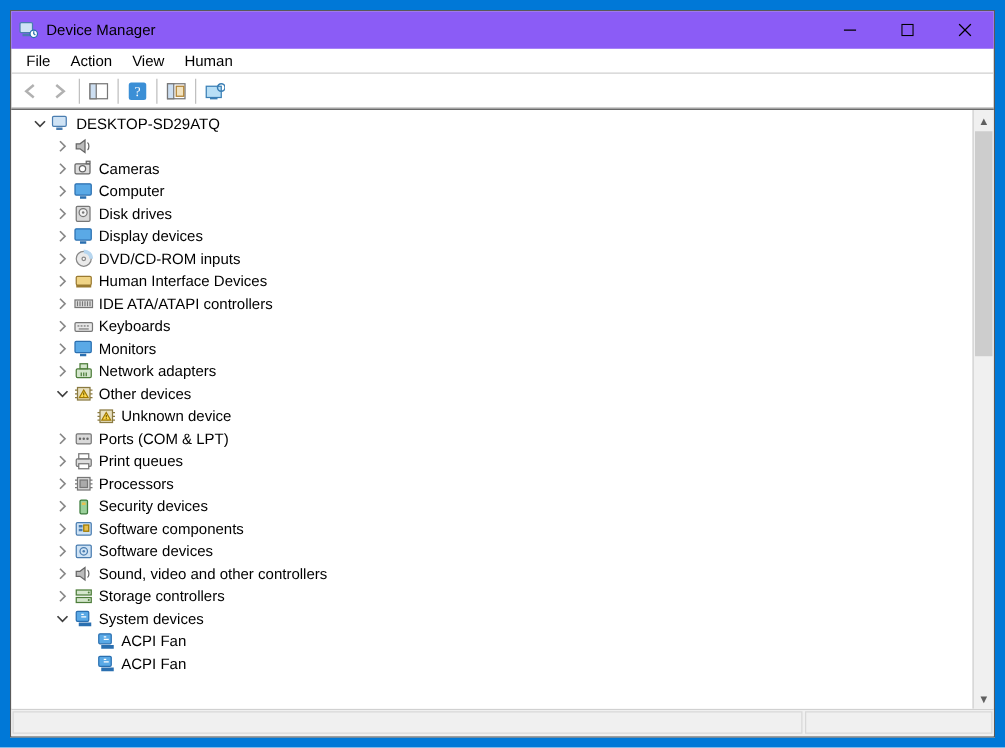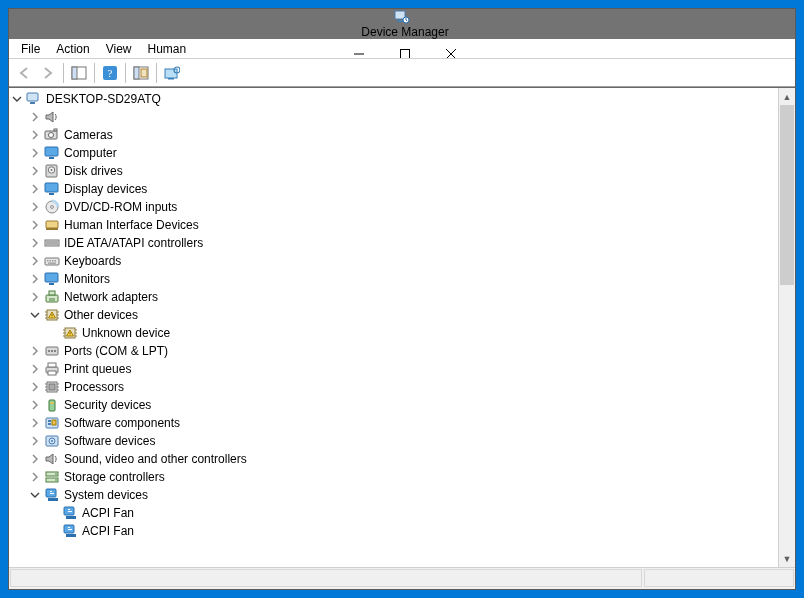--- a/index.html
+++ b/index.html
@@ -18,22 +18,21 @@
   background: #fff;
   border: 1px solid #5a5a5a;
   display: flex;
   flex-direction: column;
 }
 .titlebar {
   height: 30px;
   display: flex;
   align-items: center;
   padding-left: 6px;
-  background: #737373;
-  flex-direction: column;
+  background: #8b5cf6;
 }
 .titlebar .app-icon {
   width: 16px; height: 16px;
   margin-right: 6px;
   display: flex; align-items: center; justify-content: center;
 }
 .titlebar .title { flex: 1; font-size: 12px; }
 .win-controls { display: flex; }
 .win-btn {
   width: 46px; height: 30px;
@@ -76,21 +75,21 @@
   flex: 1;
   overflow: hidden;
   padding: 2px 0;
   background: #fff;
 }
 .tree { font-size: 12px; line-height: 18px; }
 .node {
   display: flex;
   align-items: center;
   height: 18px;
-  padding-left: 1px;
+  padding-left: 16px;
   white-space: nowrap;
 }
 .expander {
   width: 14px; height: 14px;
   display: flex; align-items: center; justify-content: center;
   color: #666;
   cursor: default;
   font-size: 10px;
 }
 .indent { display: inline-block; }

